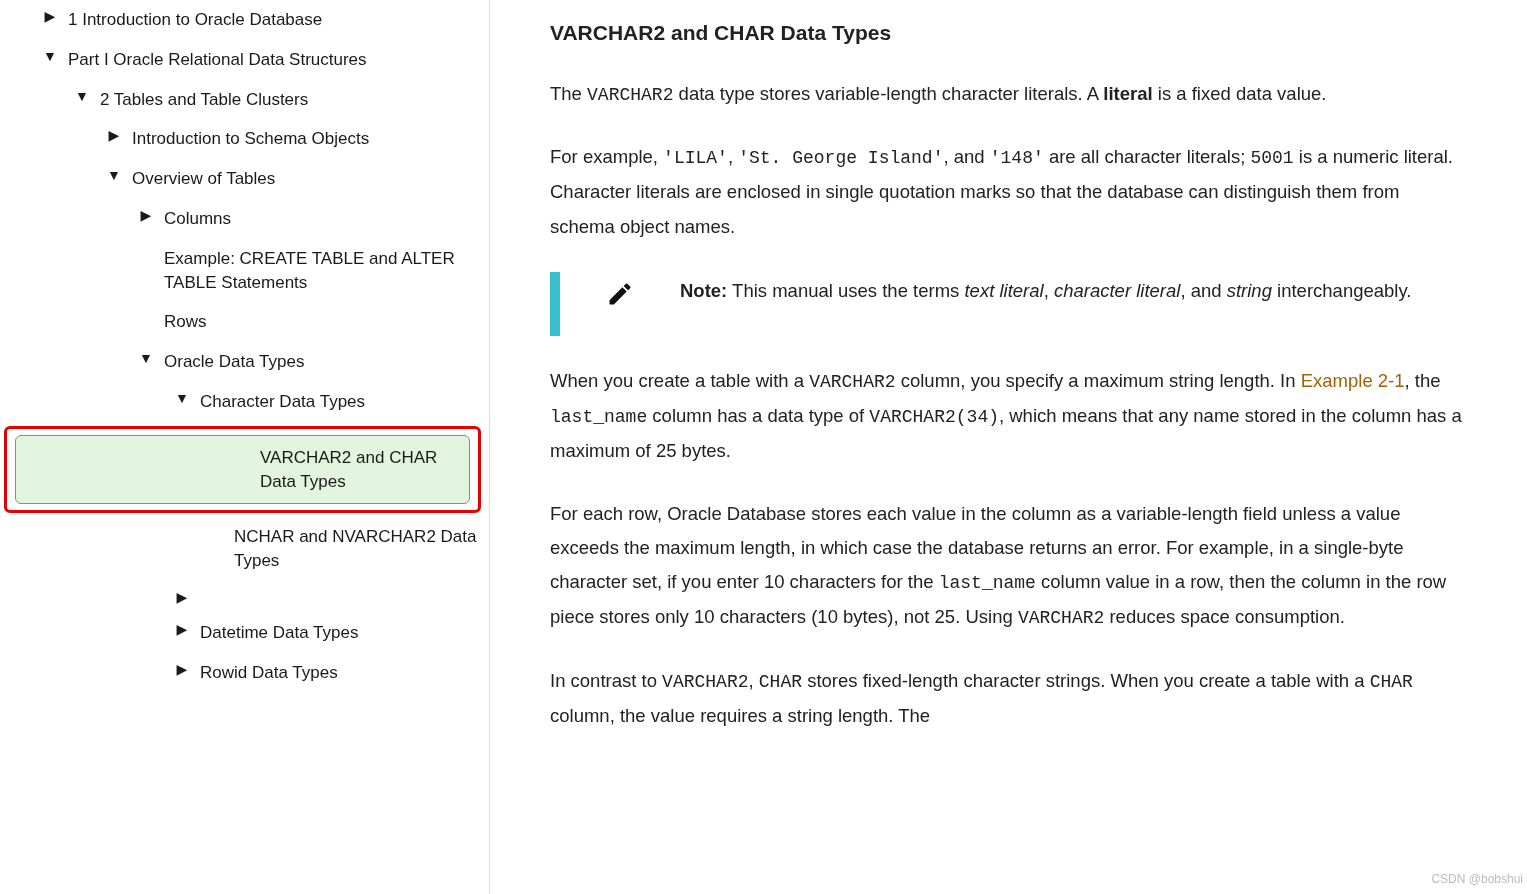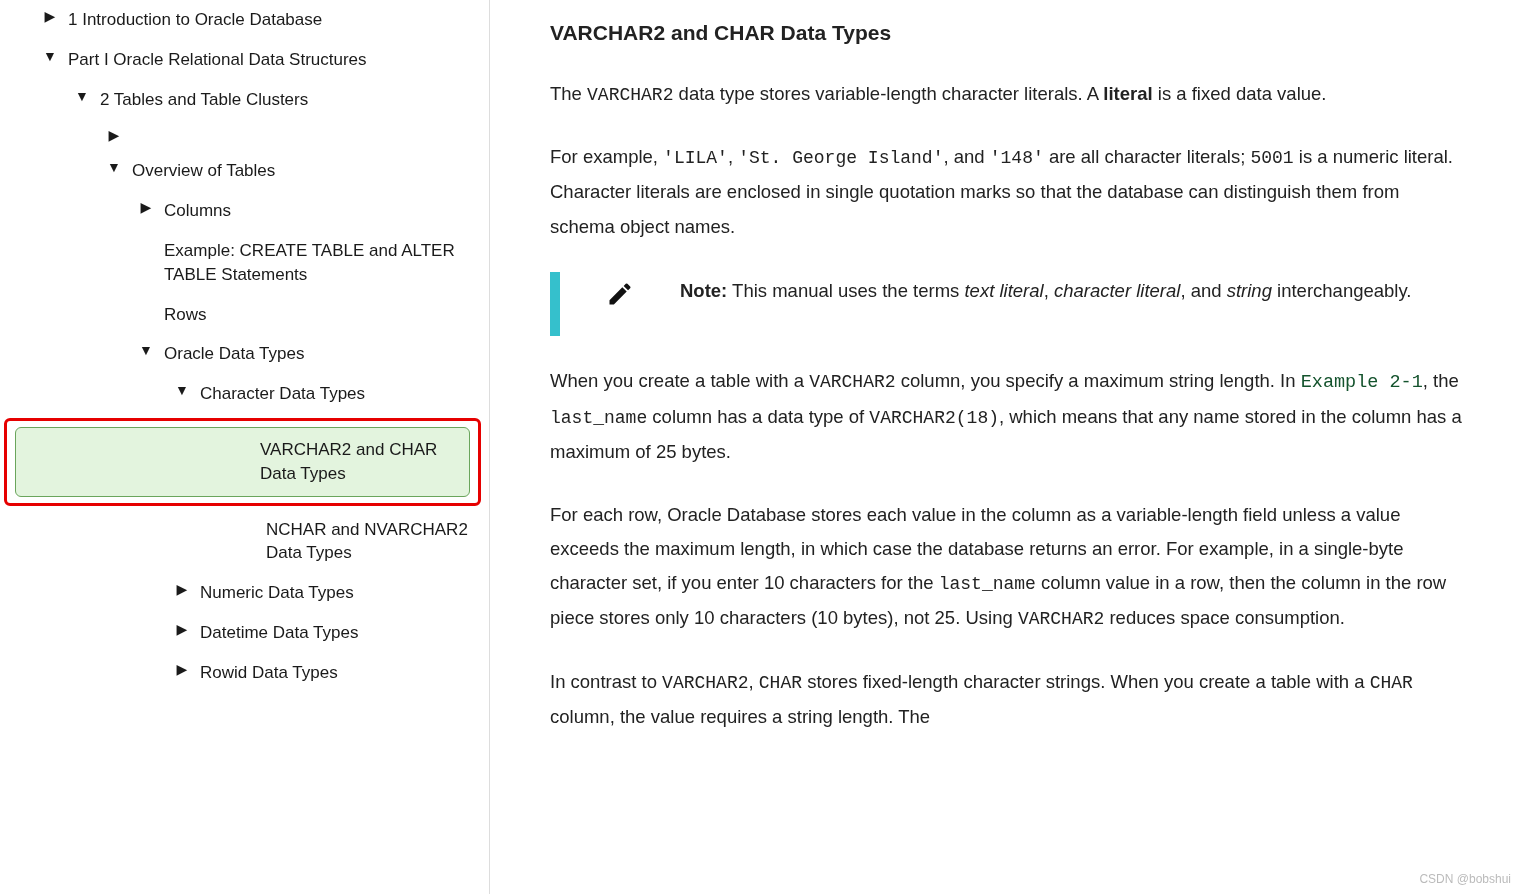--- a/index.html
+++ b/index.html
@@ -37,21 +37,21 @@
   margin-right: 8px;
   flex-shrink: 0;
 }
 .nav-item .arrow.blank { visibility: hidden; }
 .nav-label { flex: 1; line-height: 1.4; }
 .depth-0 { padding-left: 40px; }
 .depth-1 { padding-left: 72px; }
 .depth-2 { padding-left: 104px; }
 .depth-3 { padding-left: 136px; }
 .depth-4 { padding-left: 172px; }
-.depth-5 { padding-left: 206px; margin-left: 32px; }
+.depth-5 { padding-left: 206px; }
 .selected-wrap {
   border: 3px solid #e60000;
   border-radius: 6px;
   margin: 4px 8px 4px 4px;
   padding: 6px 8px;
 }
 .selected-inner {
   background: #e3f4de;
   border: 1px solid #6aa55c;
   border-radius: 6px;
@@ -73,21 +73,21 @@
   font-weight: 700;
   margin: 10px 0 24px 0;
 }
 .content p { margin: 0 0 28px 0; }
 code {
   font-family: "Consolas", "Courier New", monospace;
   font-size: 18px;
 }
 strong { font-weight: 700; }
 em { font-style: italic; }
-a.link { color: #14532d; text-decoration: none; font-family: Liberation Mono, monospace; }
+a.link { color: #a16207; text-decoration: none; }
 .note-box {
   display: flex;
   align-items: flex-start;
   margin: 0 0 28px 0;
   justify-content: flex-end;
 }
 .note-bar {
   width: 10px;
   background: #35c0cc;
   align-self: stretch;
@@ -102,21 +102,21 @@
   padding-top: 8px;
   flex-shrink: 0;
 }
 .note-text {
   flex: 1;
   padding-top: 2px;
   line-height: 1.8;
 }
 .watermark {
   position: fixed;
-  right: 16px;
+  right: 4px;
   bottom: 8px;
   font-size: 12px;
   color: #bbb;
 }
 </style>
 </head>
 <body>
 
 <nav class="sidebar">
   <div id="nav-container">
@@ -127,20 +127,21 @@
       <div class="nav-item depth-0">
         <span class="arrow">▼</span>
         <span class="nav-label">Part I Oracle Relational Data Structures</span>
       </div>
       <div class="nav-item depth-1">
         <span class="arrow">▼</span>
         <span class="nav-label">2 Tables and Table Clusters</span>
       </div>
       <div class="nav-item depth-2">
         <span class="arrow">▶</span>
+        <span class="nav-label">Introduction to Schema Objects</span>
       </div>
       <div class="nav-item depth-2">
         <span class="arrow">▼</span>
         <span class="nav-label">Overview of Tables</span>
       </div>
       <div class="nav-item depth-3">
         <span class="arrow">▶</span>
         <span class="nav-label">Columns</span>
       </div>
       <div class="nav-item depth-3">
@@ -161,21 +162,20 @@
       </div>
       <div class="selected-wrap">
         <div class="selected-inner">VARCHAR2 and CHAR Data Types</div>
       </div>
       <div class="nav-item depth-5">
         <span class="arrow blank">▶</span>
         <span class="nav-label">NCHAR and NVARCHAR2 Data Types</span>
       </div>
       <div class="nav-item depth-4">
         <span class="arrow">▶</span>
-        <span class="nav-label">Numeric Data Types</span>
       </div>
       <div class="nav-item depth-4">
         <span class="arrow">▶</span>
         <span class="nav-label">Datetime Data Types</span>
       </div>
       <div class="nav-item depth-4">
         <span class="arrow">▶</span>
         <span class="nav-label">Rowid Data Types</span>
       </div>
     </div>
@@ -198,21 +198,21 @@
       <svg width="28" height="28" viewBox="0 0 24 24" fill="#111">
           <path d="M3 17.25V21h3.75l11-11.04-3.75-3.75L3 17.25zM20.71 7.04a1 1 0 0 0 0-1.41l-2.34-2.34a1 1 0 0 0-1.41 0l-1.83 1.83 3.75 3.75 1.83-1.83z"></path>
         </svg>
     </div>
     <div class="note-text">
       <strong>Note:</strong><span> This manual uses the terms </span><em>text literal</em><span>, </span><em>character literal</em><span>, and </span><em>string</em><span> interchangeably.</span>
     </div>
   </div>
 
   <p>
-    <span>When you create a table with a </span><code>VARCHAR2</code><span> column, you specify a maximum string length. In </span><a class="link">Example 2-1</a><span>, the </span><code>last_name</code><span> column has a data type of </span><code>VARCHAR2(18)</code><span>, which means that any name stored in the column has a maximum of 25 bytes.</span>
+    <span>When you create a table with a </span><code>VARCHAR2</code><span> column, you specify a maximum string length. In </span><a class="link">Example 2-1</a><span>, the </span><code>last_name</code><span> column has a data type of </span><code>VARCHAR2(34)</code><span>, which means that any name stored in the column has a maximum of 25 bytes.</span>
   </p>
 
   <p>
     <span>For each row, Oracle Database stores each value in the column as a variable-length field unless a value exceeds the maximum length, in which case the database returns an error. For example, in a single-byte character set, if you enter 10 characters for the </span><code>last_name</code><span> column value in a row, then the column in the row piece stores only 10 characters (10 bytes), not 25. Using </span><code>VARCHAR2</code><span> reduces space consumption.</span>
   </p>
 
   <p>
     <span>In contrast to </span><code>VARCHAR2</code><span>, </span><code>CHAR</code><span> stores fixed-length character strings. When you create a table with a </span><code>CHAR</code><span> column, the value requires a string length. The</span>
   </p>
 </main>

